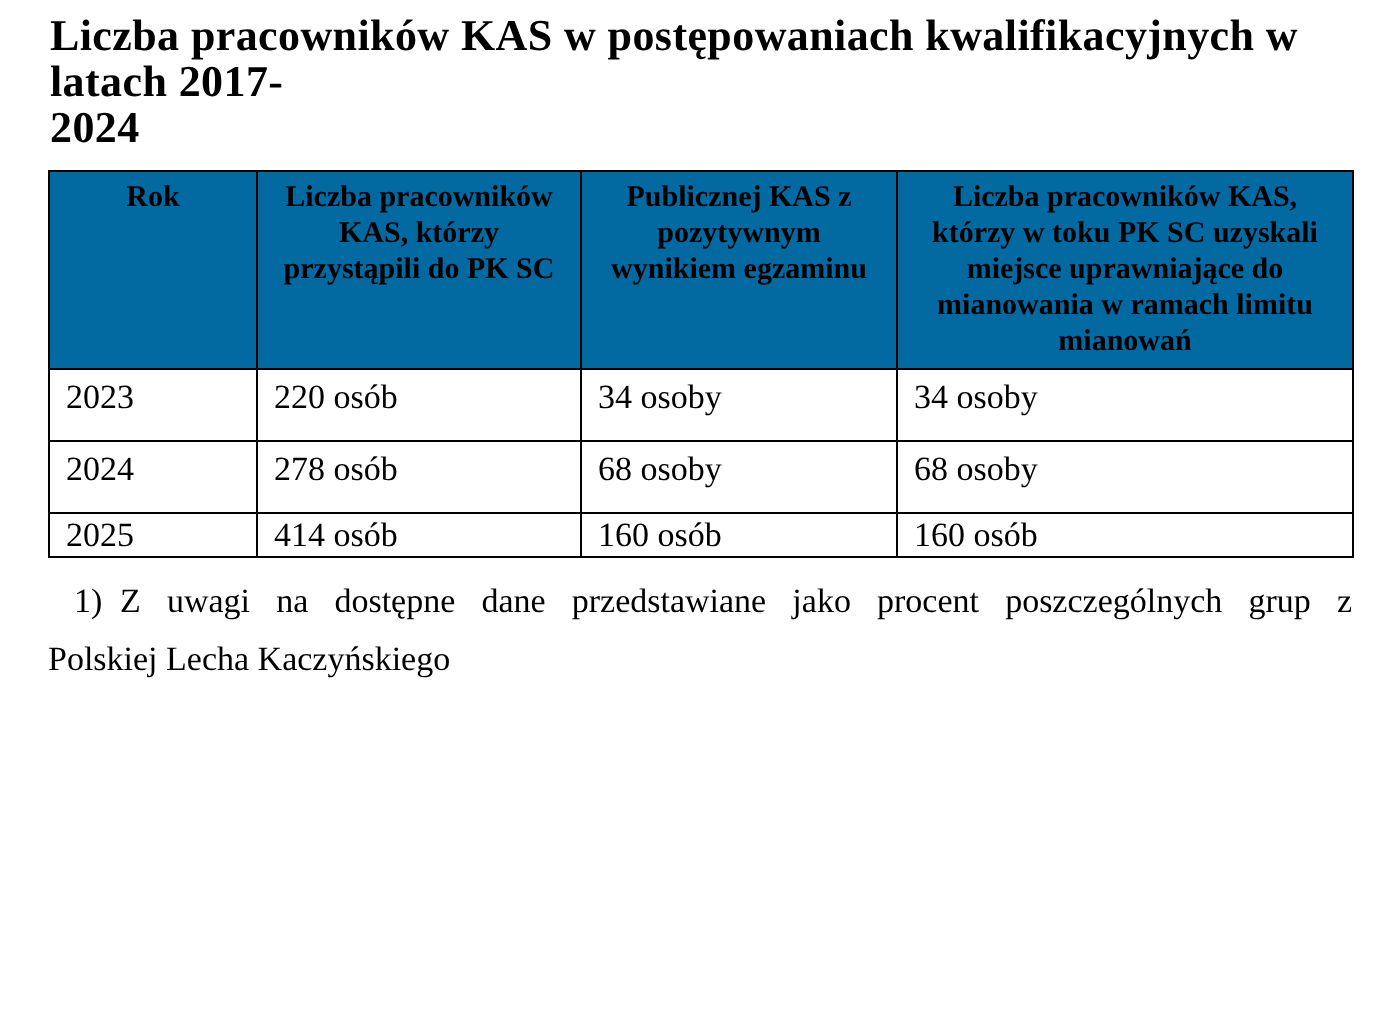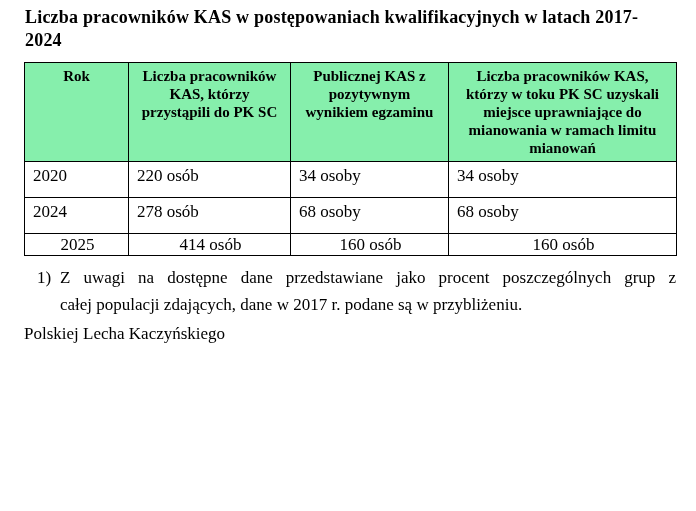--- a/index.html
+++ b/index.html
@@ -6,57 +6,56 @@
   html, body {
     width: 696px; height: 511px;
     background: #ffffff; color: #000000;
     font-family: "Liberation Serif", "DejaVu Serif", serif;
     overflow: hidden;
   }
   .page { padding: 6px 20px 0 24px; width: 696px; }
 
   .doc-title {
     margin-left: 1px;
-    font-size: 18px;
+    font-size: 22px;
     font-weight: bold;
     line-height: 23px;
     letter-spacing: 0.2px;
   }
   .doc-title .title-line { display: block; }
 
   table.data-table {
     margin-top: 10px;
     border-collapse: collapse;
     table-layout: fixed;
     width: 652px;
   }
   .data-table th, .data-table td {
     border: 1px solid #000000;
     vertical-align: top;
   }
   .data-table th {
-    background: #86efac;
+    background: #0369a1;
     font-size: 15px;
     font-weight: bold;
     text-align: center;
     line-height: 18px;
     padding: 4px 6px;
     height: 95px;
   }
   .data-table td {
     font-size: 17px;
     line-height: 20px;
     text-align: left;
     padding: 4px 6px 0 8px;
     height: 36px;
   }
   .data-table tr.last-row td {
     height: 21px;
     padding-top: 1px;
-    text-align: center;
   }
   .data-table sup {
     font-size: 11px;
     line-height: 0;
     vertical-align: super;
   }
 
   .footnote {
     display: flex;
     margin-top: 8px;
@@ -98,21 +97,21 @@
     <thead>
       <tr>
         <th>Rok</th>
         <th>Liczba pracowników KAS, którzy przystąpili do PK SC</th>
         <th>Publicznej KAS z pozytywnym wynikiem egzaminu</th>
         <th>Liczba pracowników KAS, którzy w toku PK SC uzyskali miejsce uprawniające do mianowania w ramach limitu mianowań</th>
       </tr>
     </thead>
     <tbody>
       <tr>
-        <td>2020</td>
+        <td>2023</td>
         <td>220 osób</td>
         <td>34 osoby</td>
         <td>34 osoby</td>
       </tr>
       <tr>
         <td>2024</td>
         <td>278 osób</td>
         <td>68 osoby</td>
         <td>68 osoby</td>
       </tr>
@@ -122,21 +121,20 @@
         <td>160 osób</td>
         <td>160 osób</td>
       </tr>
     </tbody>
   </table>
 
   <div class="footnote">
     <span class="marker">1)</span>
     <span class="fn-text">
       <span class="fn-line1" style="display:block">Z uwagi na dostępne dane przedstawiane jako procent poszczególnych grup z</span>
-      <span class="fn-line2" style="display:block">całej populacji zdających, dane w 2017 r. podane są w przybliżeniu.</span>
     </span>
   </div>
 
   <div class="source">
     <span class="src-line">Polskiej Lecha Kaczyńskiego</span>
   </div>
 
 </div>
 
 </body></html>

